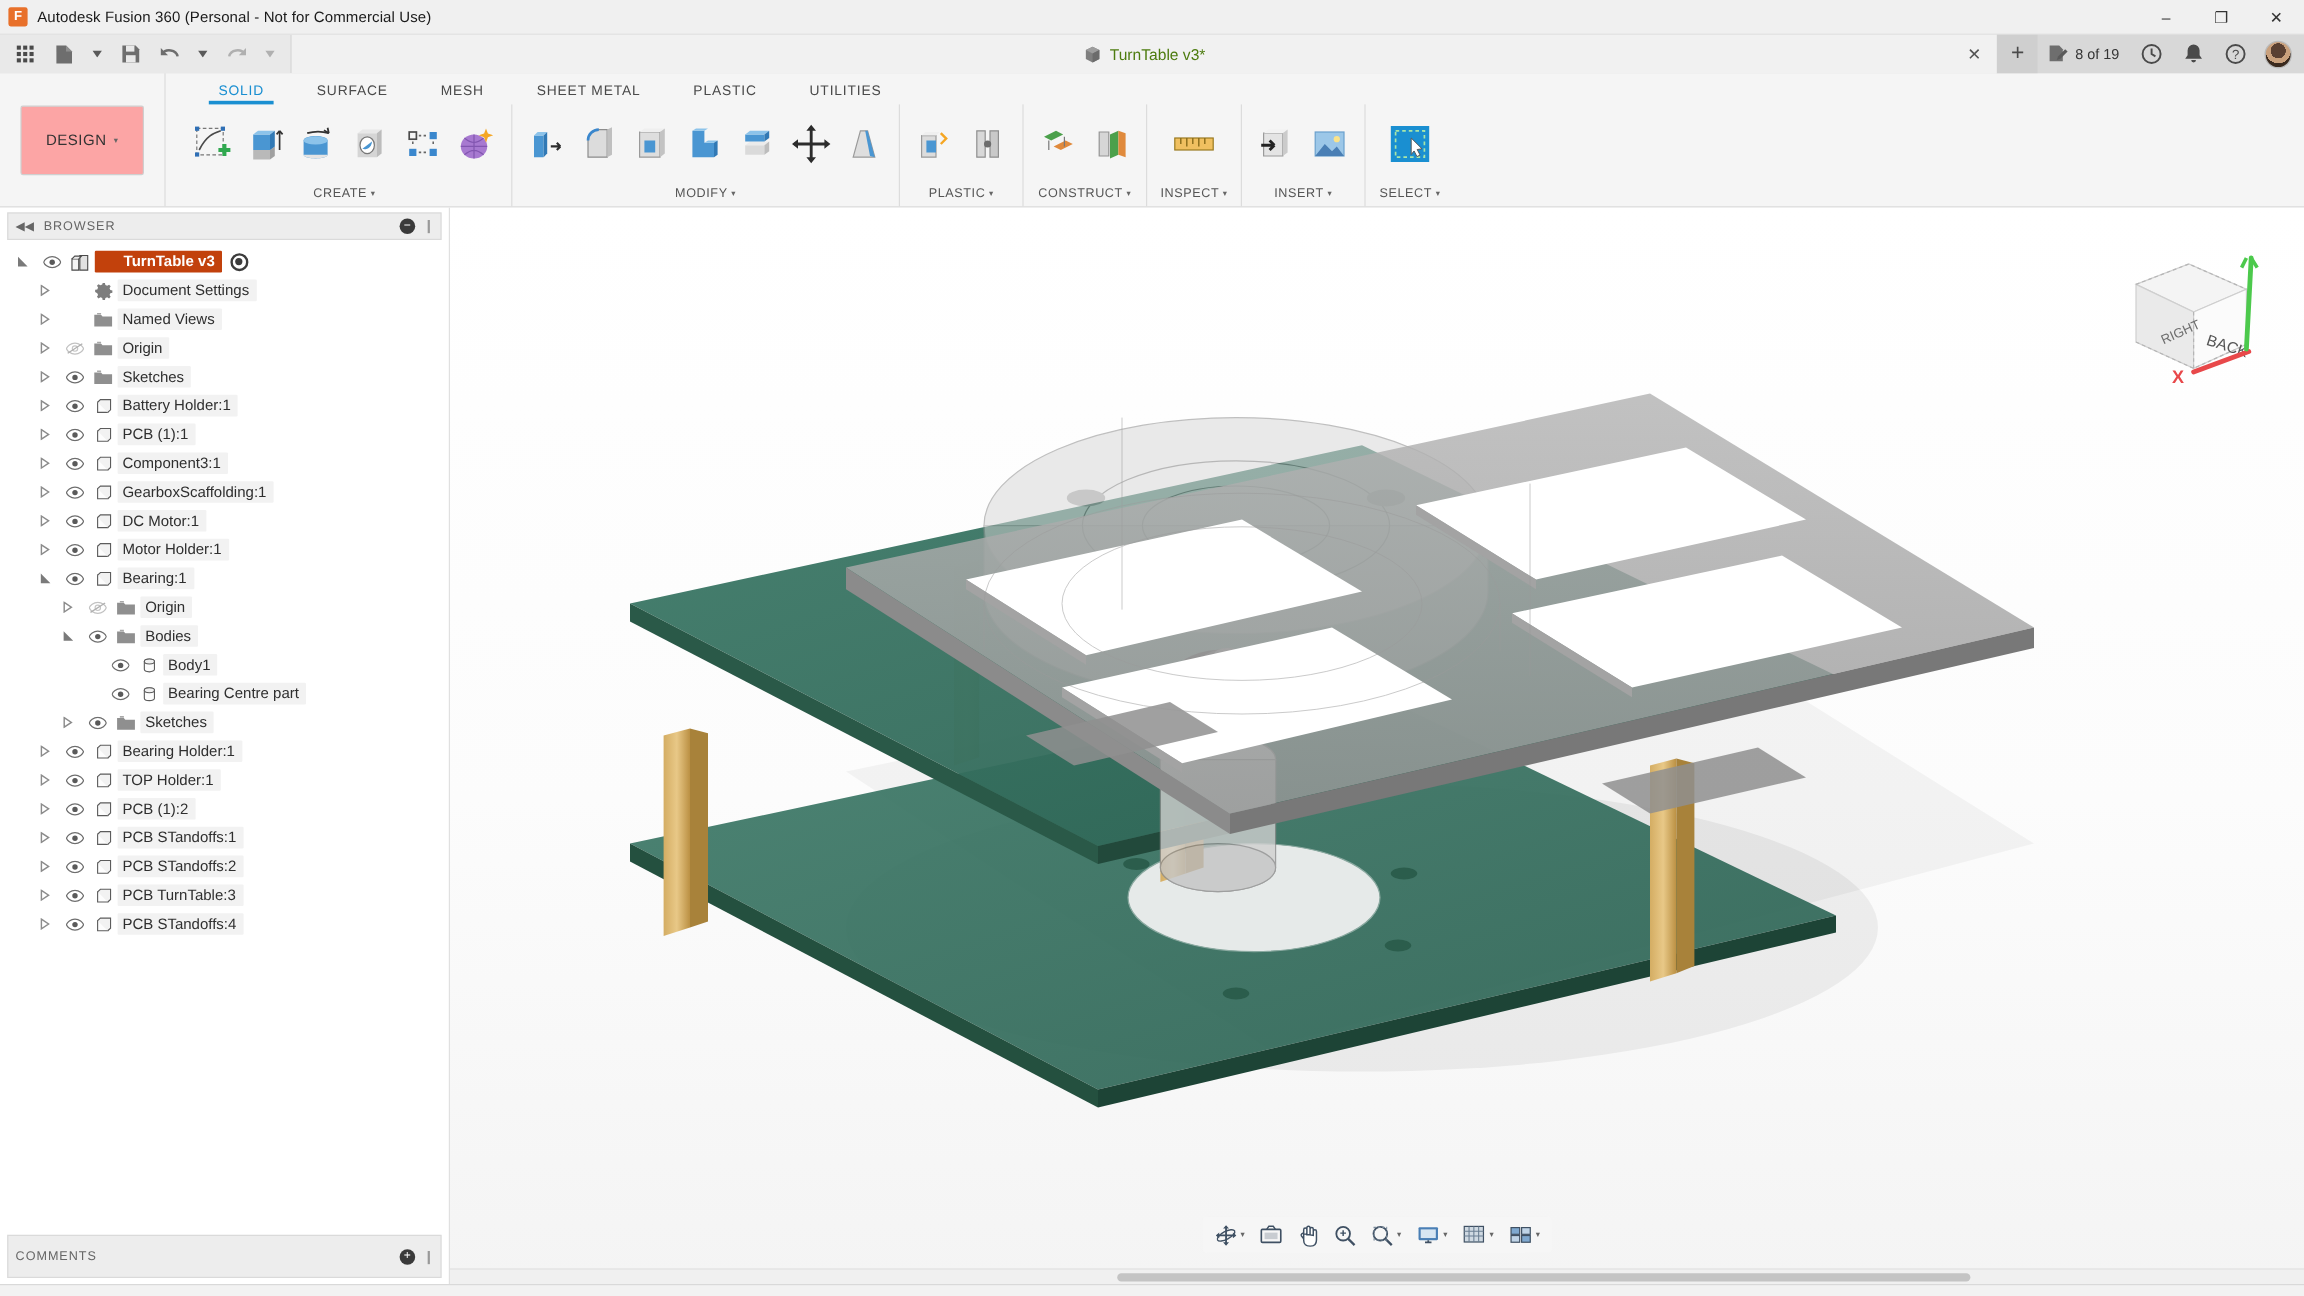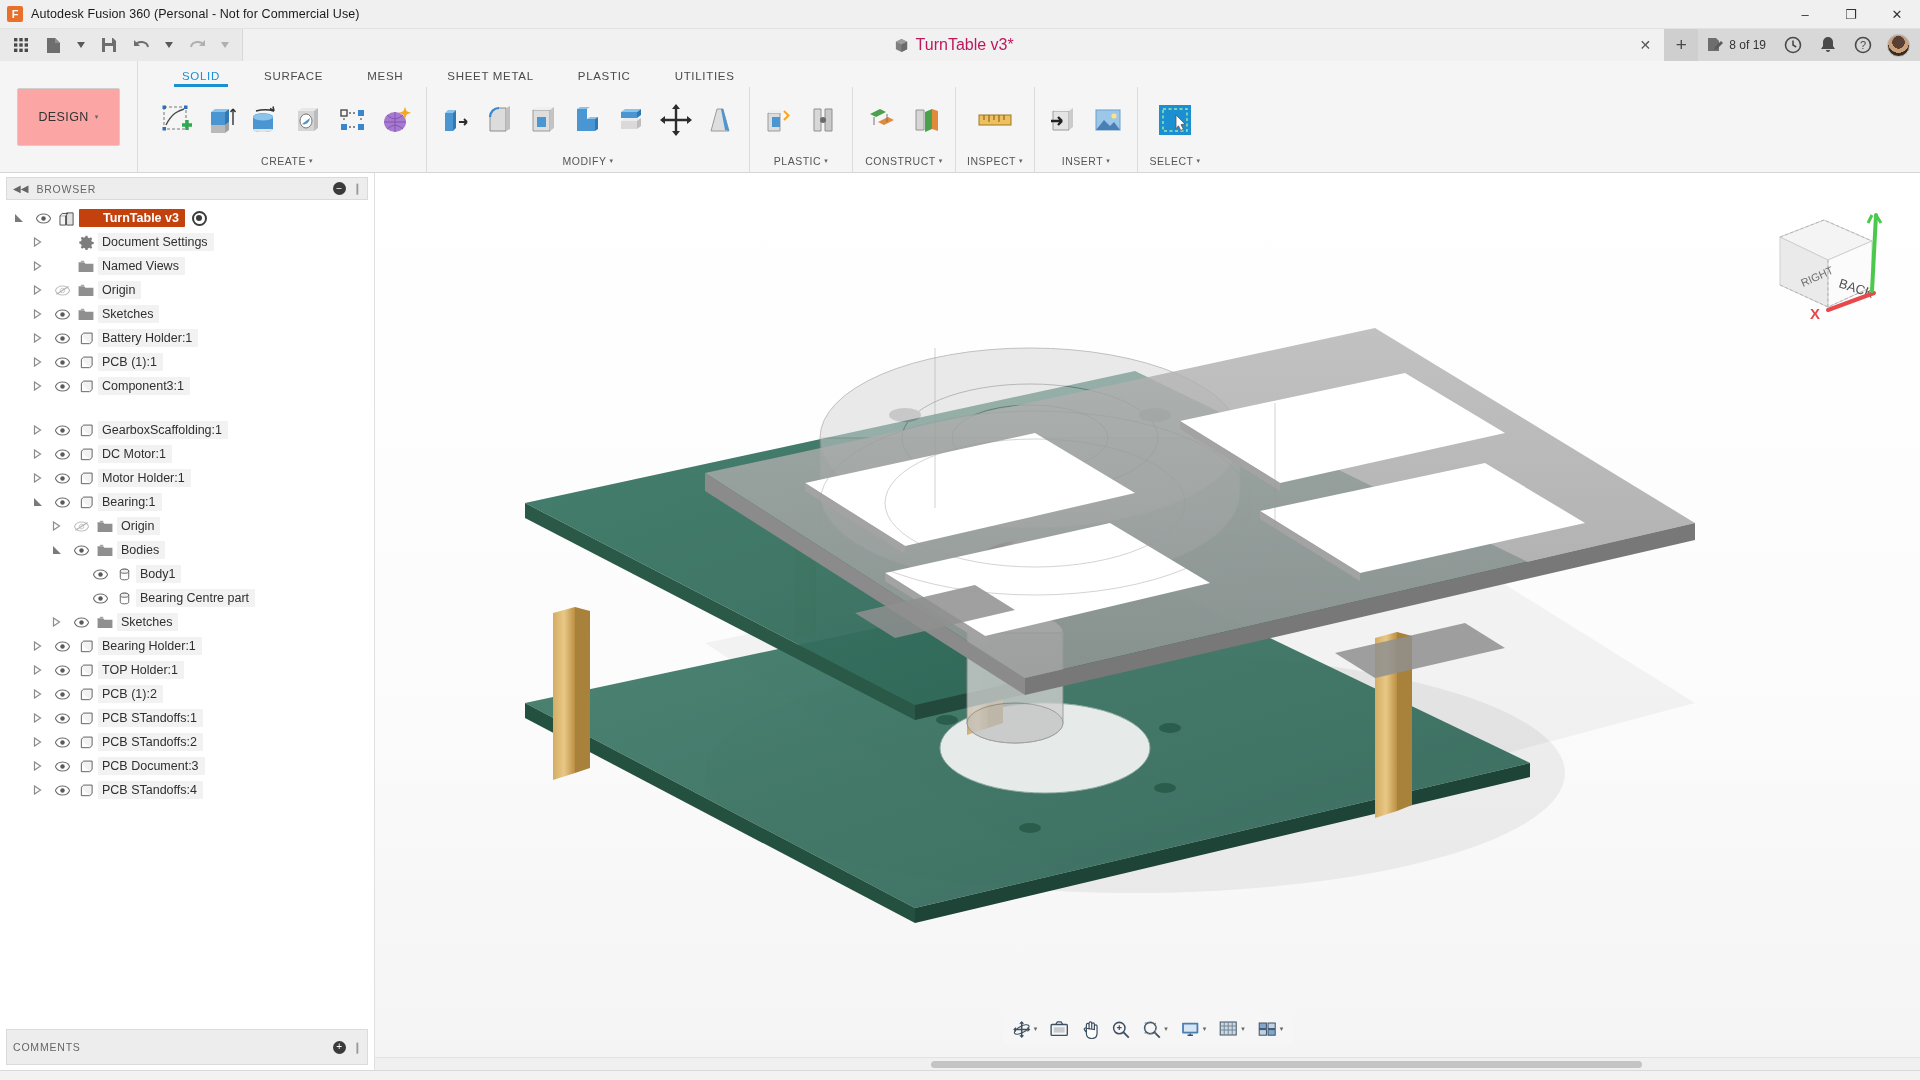--- a/index.html
+++ b/index.html
@@ -40,21 +40,21 @@
   .qb {
     width: 30px; height: 30px; display: flex; align-items: center;
     justify-content: center; color: #4a4a4a; position: relative;
   }
   .qb.narrow { width: 22px; }
   .qbar-doc {
     flex: 1; background: #f1f1f1; display: flex; align-items: center;
     justify-content: center; gap: 7px; position: relative; margin-left: 1px;
   }
   .doc-cube { width: 15px; height: 15px; }
-  .doc-name { font-size: 16px; color: #be185d; }
+  .doc-name { font-size: 13px; color: #4d7c0f; }
   .doc-close {
     position: absolute; right: 10px; top: 50%; transform: translateY(-50%);
     font-size: 14px; color: #555; width: 18px; height: 18px;
     display: flex; align-items: center; justify-content: center;
   }
   .qbar-right { display: flex; align-items: center; background: #d8d8d8; }
   .qb-tab-plus {
     width: 34px; height: 32px; display: flex; align-items: center;
     justify-content: center; font-size: 19px; color: #4a4a4a; background: #cfcfcf;
   }
@@ -714,21 +714,21 @@
             </svg>
           </span>
           <span class="nicon">
             <svg width="15" height="15" viewBox="0 0 16 16">
               <path d="M2.5 4.5h9v9h-9z" fill="#fdfdfd" stroke="#5c5c5c" stroke-width="1"></path>
               <path d="M2.5 4.5L5 2.2h9v9l-2.5 2.3" fill="#f2f2f2" stroke="#5c5c5c" stroke-width="1"></path>
             </svg>
           </span>
           <span class="node-label">Component3:1</span>
         </div>
-        <div class="node" style="padding-left: 33px; margin-top: 20px;">
+        <div class="node" style="padding-left: 33px;">
           <span class="arrow">
             <svg width="9" height="10" viewBox="0 0 9 10">
               <path d="M1.5 1l6 4-6 4z" fill="none" stroke="#8c8c8c" stroke-width="1.2"></path>
             </svg>
           </span>
           <span class="eye">
             <svg width="15" height="11" viewBox="0 0 16 11">
               <path d="M8 .6C4 .6 1.2 3.4.4 5.5c.8 2.1 3.6 4.9 7.6 4.9s6.8-2.8 7.6-4.9C14.8 3.4 12 .6 8 .6z" fill="none" stroke="#6e6e6e" stroke-width="1.1"></path>
               <circle cx="8" cy="5.5" r="2.4" fill="#5a5a5a"></circle>
             </svg>
@@ -1005,21 +1005,21 @@
               <path d="M8 .6C4 .6 1.2 3.4.4 5.5c.8 2.1 3.6 4.9 7.6 4.9s6.8-2.8 7.6-4.9C14.8 3.4 12 .6 8 .6z" fill="none" stroke="#6e6e6e" stroke-width="1.1"></path>
               <circle cx="8" cy="5.5" r="2.4" fill="#5a5a5a"></circle>
             </svg>
           </span>
           <span class="nicon">
             <svg width="15" height="15" viewBox="0 0 16 16">
               <path d="M2.5 4.5h9v9h-9z" fill="#fdfdfd" stroke="#5c5c5c" stroke-width="1"></path>
               <path d="M2.5 4.5L5 2.2h9v9l-2.5 2.3" fill="#f2f2f2" stroke="#5c5c5c" stroke-width="1"></path>
             </svg>
           </span>
-          <span class="node-label">PCB Document:3</span>
+          <span class="node-label">PCB TurnTable:3</span>
         </div>
         <div class="node" style="padding-left: 33px;">
           <span class="arrow">
             <svg width="9" height="10" viewBox="0 0 9 10">
               <path d="M1.5 1l6 4-6 4z" fill="none" stroke="#8c8c8c" stroke-width="1.2"></path>
             </svg>
           </span>
           <span class="eye">
             <svg width="15" height="11" viewBox="0 0 16 11">
               <path d="M8 .6C4 .6 1.2 3.4.4 5.5c.8 2.1 3.6 4.9 7.6 4.9s6.8-2.8 7.6-4.9C14.8 3.4 12 .6 8 .6z" fill="none" stroke="#6e6e6e" stroke-width="1.1"></path>

